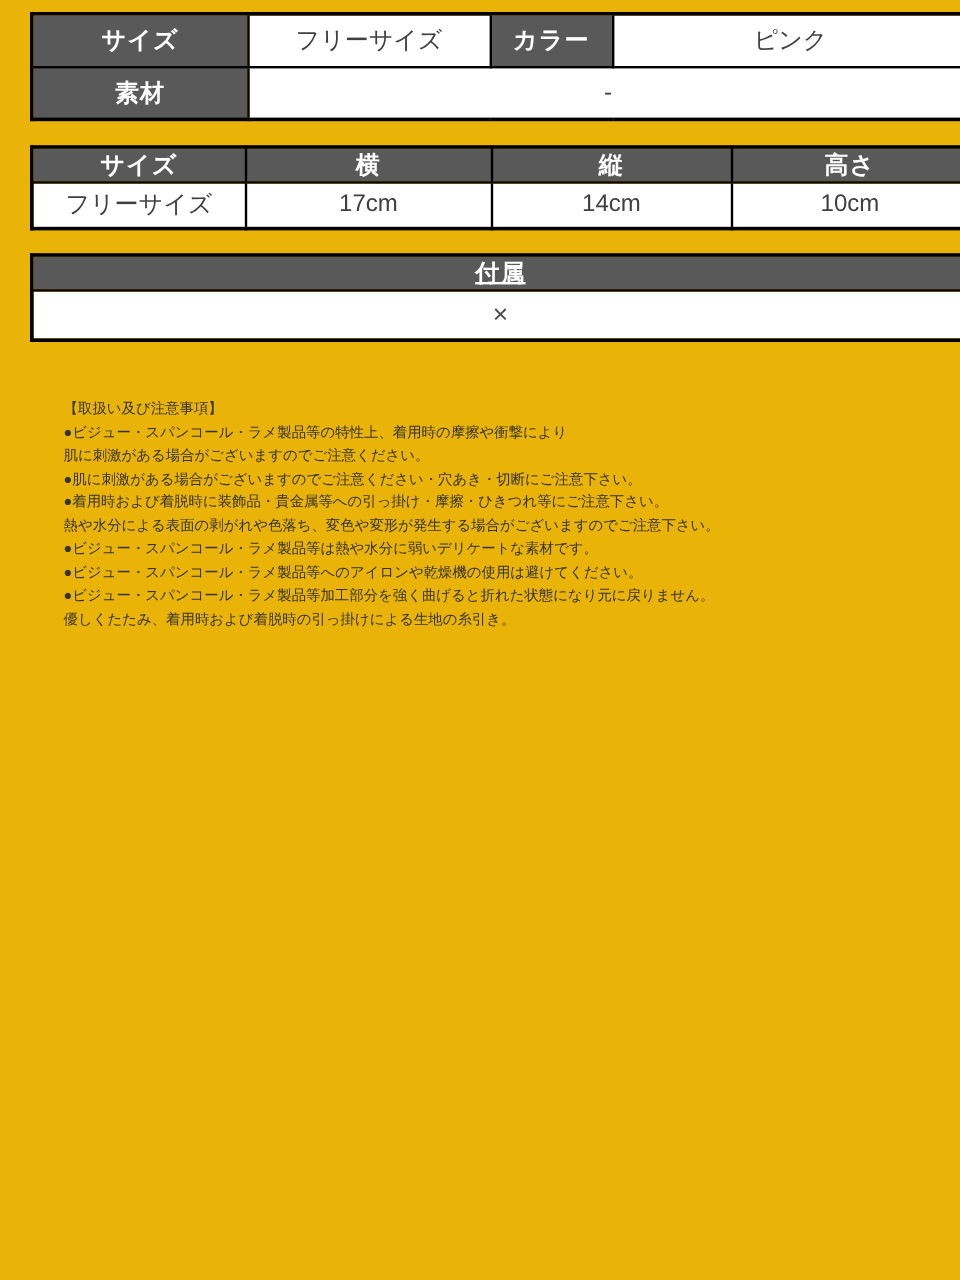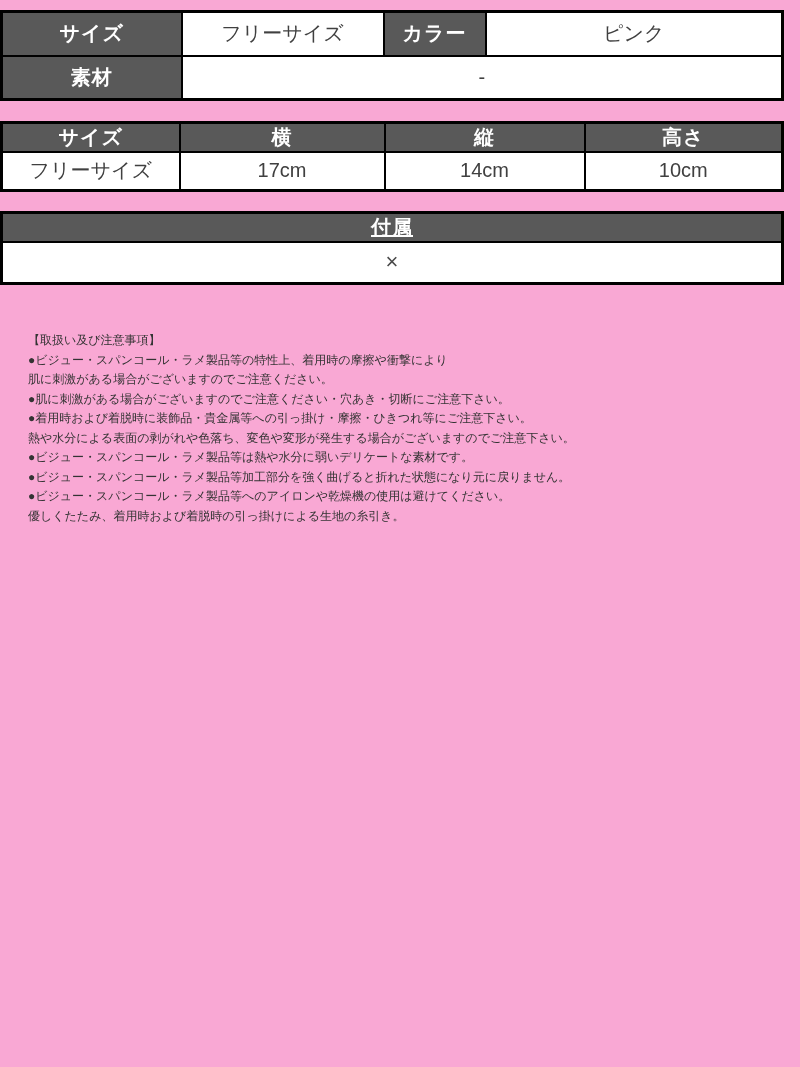--- a/index.html
+++ b/index.html
@@ -12,22 +12,22 @@
   * { box-sizing: border-box; }
   html, body {
     margin: 0;
     padding: 0;
     background: #ffffff;
     font-family: "Liberation Sans", "DejaVu Sans", sans-serif;
   }
   .page {
     width: 800px;
     height: 1067px;
-    background: #f9a8d4;
-    padding: 10px 8px 0 0;
+    background: #eab308;
+    padding: 10px 8px 0 25px;
     overflow: hidden;
   }
   table {
     border-collapse: collapse;
     width: 784px;
     table-layout: fixed;
     border: 3px solid var(--border, #000);
   }
   th, td {
     border: 2px solid var(--border, #000);
@@ -130,18 +130,18 @@
   </table>
 
   <div class="notes">
     <div class="notes-title">【取扱い及び注意事項】</div>
     <div class="note-line">●ビジュー・スパンコール・ラメ製品等の特性上、着用時の摩擦や衝撃により</div>
     <div class="note-line">肌に刺激がある場合がございますのでご注意ください。</div>
     <div class="note-line">●肌に刺激がある場合がございますのでご注意ください・穴あき・切断にご注意下さい。</div>
     <div class="note-line">●着用時および着脱時に装飾品・貴金属等への引っ掛け・摩擦・ひきつれ等にご注意下さい。</div>
     <div class="note-line">熱や水分による表面の剥がれや色落ち、変色や変形が発生する場合がございますのでご注意下さい。</div>
     <div class="note-line">●ビジュー・スパンコール・ラメ製品等は熱や水分に弱いデリケートな素材です。</div>
+    <div class="note-line">●ビジュー・スパンコール・ラメ製品等へのアイロンや乾燥機の使用は避けてください。</div>
     <div class="note-line">●ビジュー・スパンコール・ラメ製品等加工部分を強く曲げると折れた状態になり元に戻りません。</div>
-    <div class="note-line">●ビジュー・スパンコール・ラメ製品等へのアイロンや乾燥機の使用は避けてください。</div>
     <div class="note-line">優しくたたみ、着用時および着脱時の引っ掛けによる生地の糸引き。</div>
   </div>
 
 </div>
 
 </body></html>

